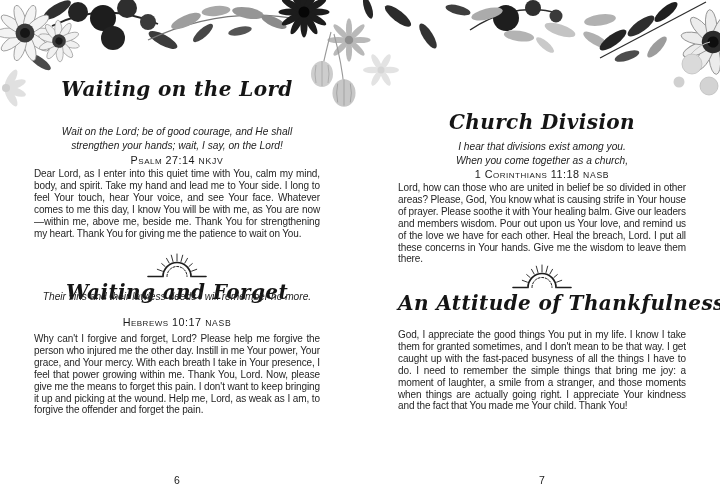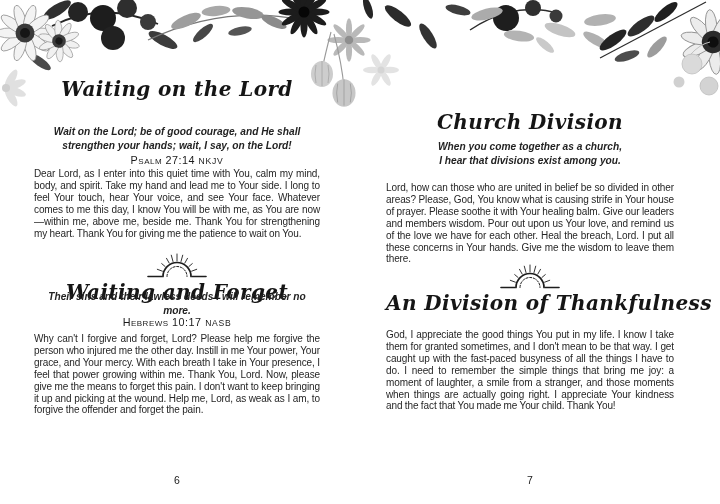--- a/index.html
+++ b/index.html
@@ -5,29 +5,29 @@
   * { margin:0; padding:0; box-sizing:border-box; }
   html,body { width:720px; height:504px; }
   body {
     position:relative; overflow:hidden;
     background:#ffffff; color:#1f1f1f;
     font-family:"Liberation Sans","DejaVu Sans",sans-serif;
   }
   .floral-border { position:absolute; top:0; left:0; width:720px; height:115px; }
   .page { position:absolute; top:0; bottom:0; }
   #page-left  { left:34px;  width:286px; }
-  #page-right { left:386px; width:288px; }
+  #page-right { left:398px; width:288px; }
   .abs { position:absolute; left:0; right:0; }
   .script-title {
     font-family:"DejaVu Serif","Liberation Serif",serif;
     font-style:italic; font-weight:700; font-size:20px;
     letter-spacing:0.4px; text-align:center; color:#151515; white-space:nowrap;
   }
   .verse {
-    font-style:italic; font-weight:700; font-size:10.2px;
+    font-style:italic; font-weight:400; font-size:10.2px;
     line-height:13.5px; text-align:center; color:#232323;
   }
   .reference {
     text-align:center; font-variant:small-caps; font-size:10.8px;
     letter-spacing:0.5px; color:#1a1a1a; font-weight:400;
   }
   .reference .version { font-size:8.6px; letter-spacing:0.7px; }
   .prayer {
     font-size:10px; line-height:11.9px; text-align:justify;
     letter-spacing:-0.1px; word-spacing:-0.25px; color:#262626;
@@ -247,22 +247,26 @@
     <span class="version">NASB</span>
   </div>
   <p class="abs prayer" style="top:333px">Why can't I forgive and forget, Lord? Please help me forgive the person who injured me the other day. Instill in me Your power, Your grace, and Your mercy. With each breath I take in Your presence, I feel that power growing within me. Thank You, Lord. Now, please give me the means to forget this pain. I don't want to keep bringing it up and picking at the wound. Help me, Lord, as weak as I am, to forgive the offender and forget the pain.</p>
 
   <div class="page-number">6</div>
 </section>
 
 <section class="page" id="page-right">
   <h1 class="abs script-title" style="top:110px">Church Division</h1>
   <div class="abs verse" style="top:140px">
+    <div>I hear that divisions exist among you.</div>
     <div>When you come together as a church,</div>
-    <div>I hear that divisions exist among you.</div>
+  </div>
+  <div class="abs reference" style="top:168px">
+    <span>1 Corinthians 11:18</span>
+    <span class="version">NASB</span>
   </div>
   <p class="abs prayer" style="top:182px">Lord, how can those who are united in belief be so divided in other areas? Please, God, You know what is causing strife in Your house of prayer. Please soothe it with Your healing balm. Give our leaders and members wisdom. Pour out upon us Your love, and remind us of the love we have for each other. Heal the breach, Lord. I put all these concerns in Your hands. Give me the wisdom to leave them there.</p>
 
   <div class="abs divider" style="top:263px">
     <svg width="64" height="28" viewBox="0 0 64 28" aria-hidden="true">
       <g stroke="#1d1d1d" fill="none" stroke-linecap="round">
         <path d="M3,24.5 H17" stroke-width="1.6"></path>
         <path d="M47,24.5 H61" stroke-width="1.6"></path>
         <path d="M18,24.5 A14,14 0 0 1 46,24.5" stroke-width="1.7"></path>
         <path d="M22,24.5 A10,10 0 0 1 42,24.5" stroke-width="1" stroke-dasharray="2.2,1.6"></path>
@@ -274,17 +278,17 @@
           <path d="M32,9 L32,2"></path>
             <path d="M28,9.5 L26.3,3.2"></path>
           <path d="M24.2,11.1 L21.5,6.3"></path>
             <path d="M20.1,14.5 L16.7,11.6"></path>
           <path d="M17.4,19.2 L12.3,17.3"></path>
         </g>
       </g>
     </svg>
   </div>
 
-  <h1 class="abs script-title" style="top:291px">An Division of Thankfulness</h1>
+  <h1 class="abs script-title" style="top:291px">An Attitude of Thankfulness</h1>
   <p class="abs prayer" style="top:329px">God, I appreciate the good things You put in my life. I know I take them for granted sometimes, and I don't mean to be that way. I get caught up with the fast-paced busyness of all the things I have to do. I need to remember the simple things that bring me joy: a moment of laughter, a smile from a stranger, and those moments when things are actually going right. I appreciate Your kindness and the fact that You made me Your child. Thank You!</p>
 
   <div class="page-number">7</div>
 </section>
 
 </body></html>

